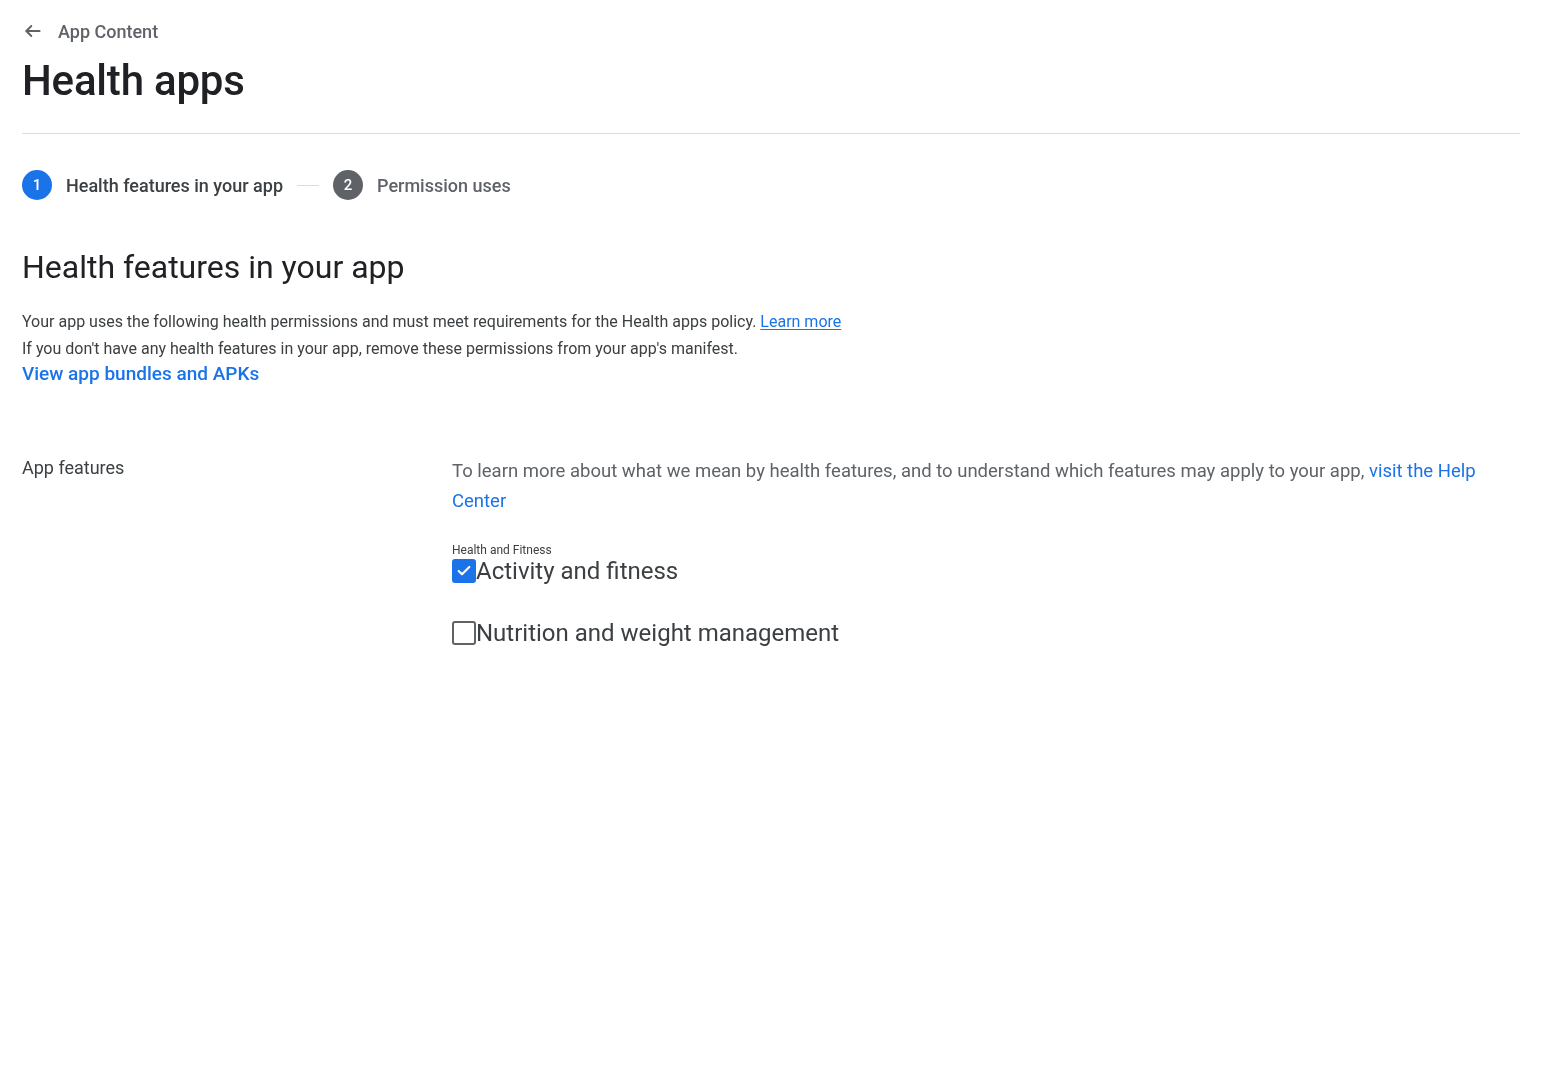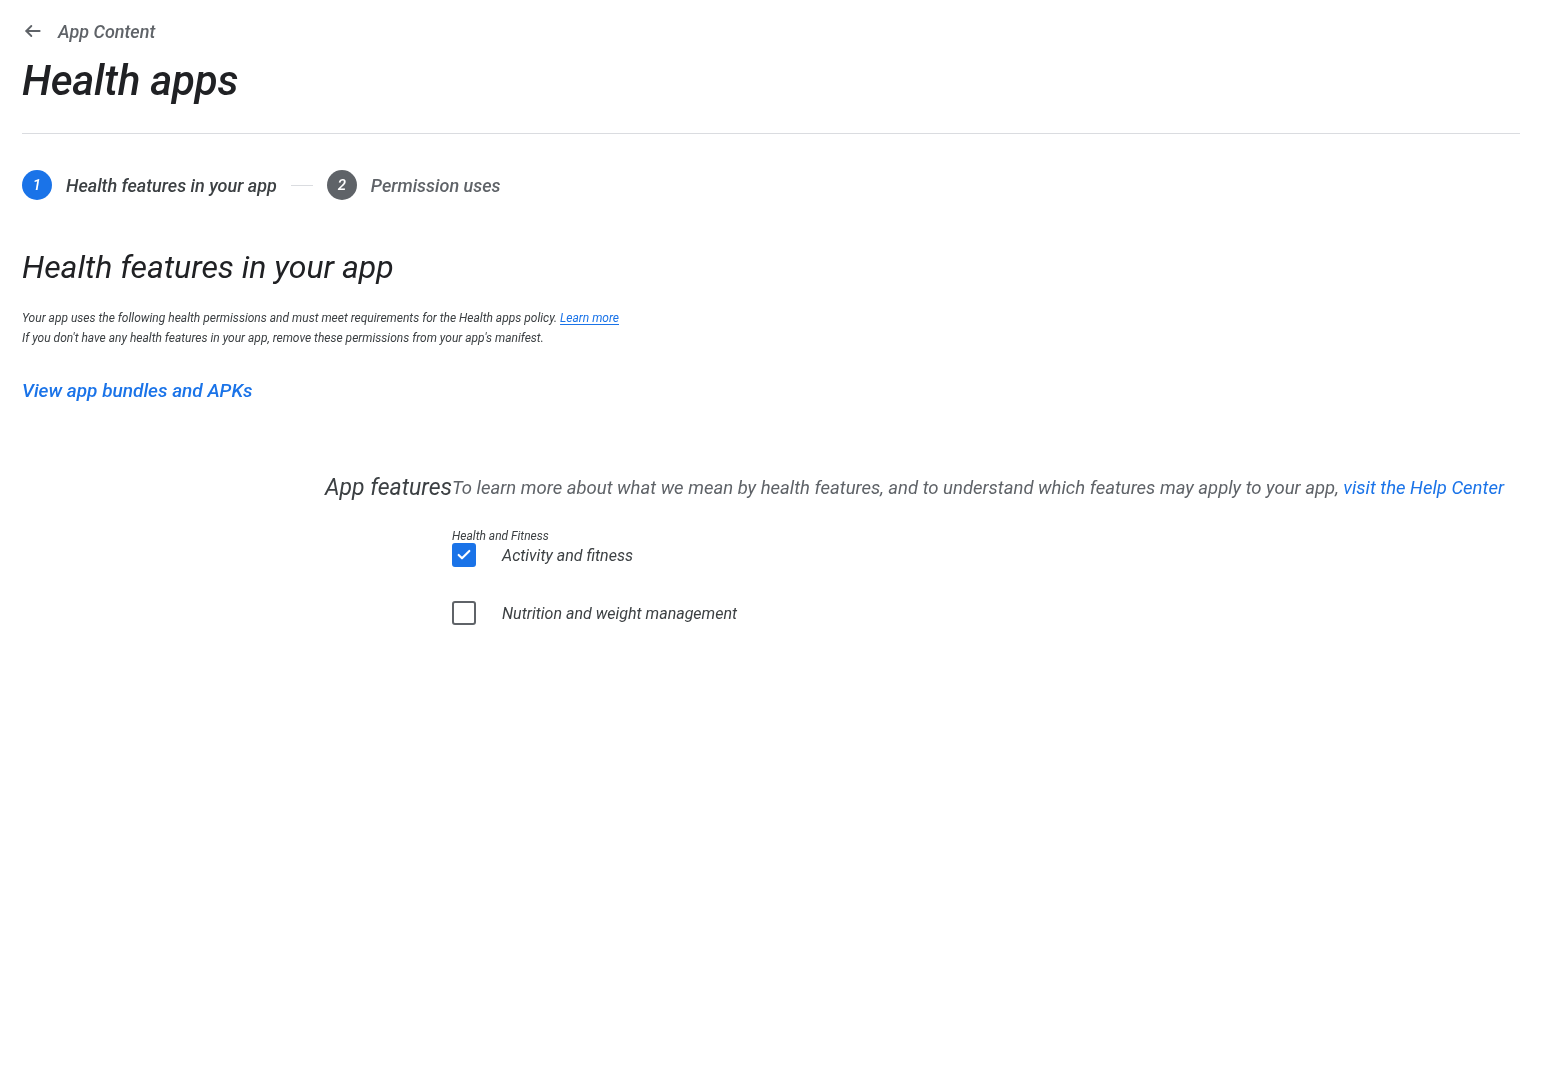--- a/index.html
+++ b/index.html
@@ -19,21 +19,20 @@
     padding: 0;
     background: #fff;
     font-family: "Google Sans", Roboto, "Helvetica Neue", Arial, sans-serif;
     color: var(--text-primary);
     -webkit-font-smoothing: antialiased;
   }
   .page {
     width: 1542px;
     min-height: 1088px;
     padding: 20px 22px 28px 22px;
-    font-style: italic;
   }
 
   
   .breadcrumb {
     display: flex;
     align-items: center;
     gap: 14px;
     color: var(--text-secondary);
     font-size: 18px;
     font-weight: 500;
@@ -104,24 +103,23 @@
   
   .section-heading {
     font-size: 32px;
     font-weight: 400;
     margin: 0 0 22px 0;
     color: var(--text-primary);
   }
 
   
   .intro {
-    font-size: 12px;
+    font-size: 16px;
     line-height: 1.7;
     color: var(--text-tertiary);
-    margin-bottom: 30px;
   }
   .intro a {
     color: var(--blue-link);
     text-decoration: underline;
     text-underline-offset: 2px;
   }
 
   
   .codeblock {
     background: var(--chip-bg);
@@ -143,23 +141,22 @@
   }
 
   
   .form-section {
     display: flex;
     margin-top: 72px;
   }
   .form-label-col {
     width: 430px;
     flex: 0 0 430px;
-    font-size: 23px;
-    color: var(--text-tertiary);
-    text-align: right;
+    font-size: 18px;
+    color: var(--text-tertiary);
   }
   .form-content-col {
     flex: 1;
   }
   .form-prompt {
     font-size: 18.5px;
     color: var(--text-tertiary);
     margin-bottom: 14px;
   }
   .form-help {
@@ -174,23 +171,22 @@
   }
 
   .group-heading {
     font-size: 12px;
     color: var(--text-tertiary);
   }
 
   .checkbox-row {
     display: flex;
     align-items: center;
-    gap: 26px;
     margin-bottom: 34px;
-    font-size: 16px;
+    font-size: 24px;
     color: var(--text-tertiary);
     cursor: pointer;
   }
   .checkbox {
     width: 24px;
     height: 24px;
     border-radius: 3px;
     flex: 0 0 24px;
     display: flex;
     align-items: center;

